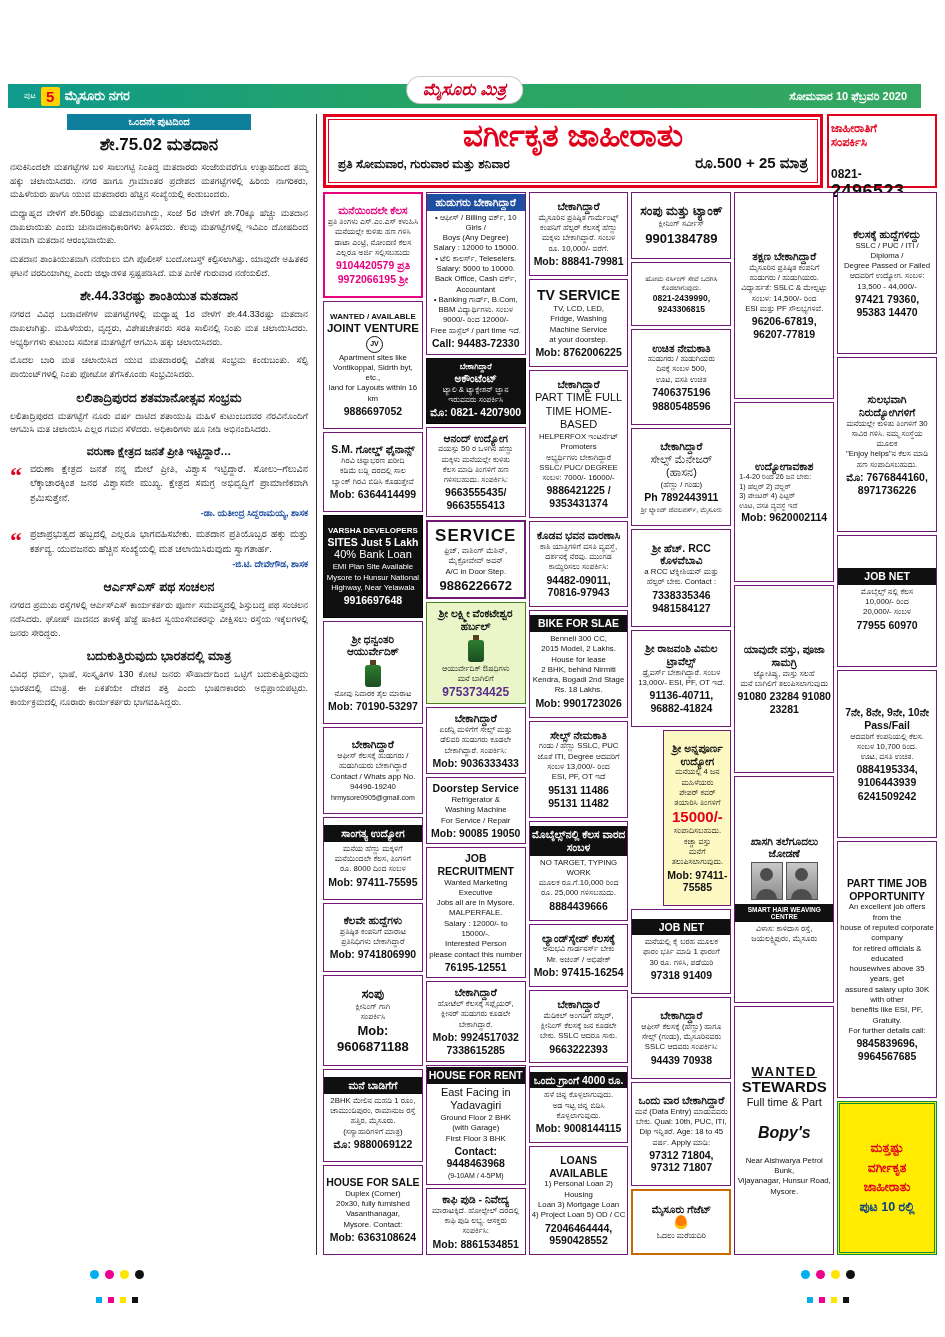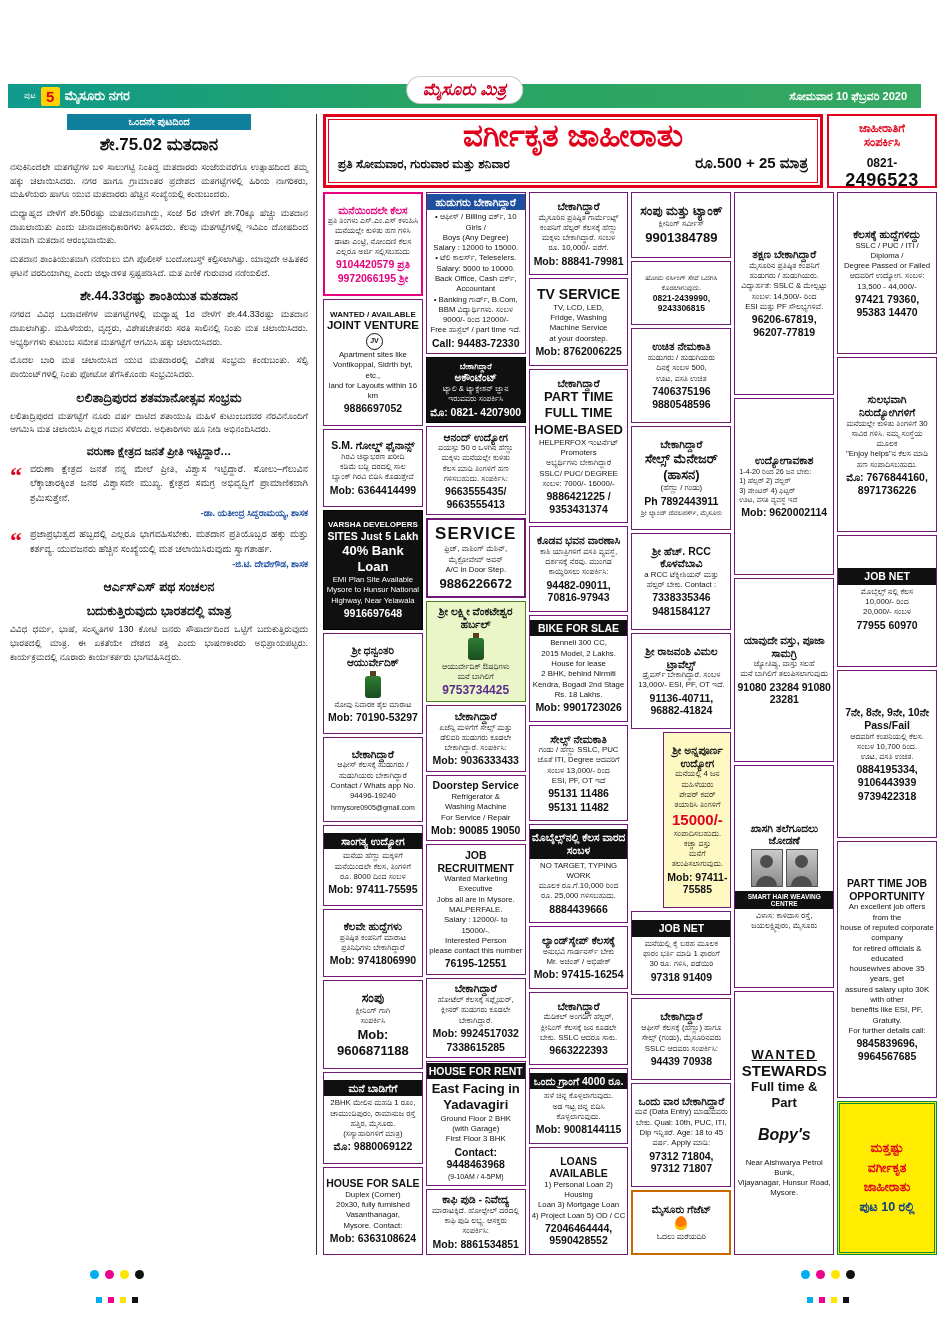--- a/index.html
+++ b/index.html
@@ -32,33 +32,33 @@
   .q-attr{display:block;text-align:right;color:#1f4fa0;font-weight:bold;font-size:9px;margin-top:2px;}
   
   .rightads{flex:1;display:flex;flex-direction:column;min-width:0;}
   .cl-header{display:flex;gap:4px;height:74px;margin-bottom:4px;flex:none;}
   .cl-main{flex:1;border:3px solid #e3001b;box-shadow:inset 0 0 0 2px #fff,inset 0 0 0 3px #e3001b;
            padding:3px 12px;}
   .cl-title{color:#e3001b;font-weight:bold;font-size:31px;text-align:center;line-height:1.05;}
   .cl-subrow{display:flex;justify-content:space-between;align-items:baseline;font-weight:bold;margin-top:1px;}
   .cl-sub{font-size:12px;}
   .cl-price{font-size:15px;}
-  .cl-contact{width:102px;flex:none;border:2px solid #e3001b;text-align:center;padding:5px 2px;}
+  .cl-contact{width:102px;flex:none;border:2px solid #e3001b;text-align:left;padding:5px 2px;}
   .cl-contact .l1,.cl-contact .l2{color:#e3001b;font-weight:bold;font-size:11.5px;line-height:1.25;}
-  .cl-contact .ph1{font-weight:bold;font-size:12px;margin-top:6px;}
+  .cl-contact .ph1{font-weight:bold;font-size:12px;margin-top:17px;}
   .cl-contact .ph2{font-weight:bold;font-size:18px;letter-spacing:.5px;}
   
   .ads-grid{flex:1;display:flex;gap:3px;min-height:0;}
   .ad-col{flex:1;display:flex;flex-direction:column;gap:3px;min-width:0;}
   .ad{border:1px solid #701a75;background:#fff;padding:3px 2px;text-align:center;flex:1 1 auto;
       overflow:hidden;display:flex;flex-direction:column;justify-content:center;}
   .ad-header{font-size:8px;font-weight:bold;line-height:1.2;}
   .ad-title{font-weight:bold;font-size:10.5px;line-height:1.2;}
   .ad-title2{font-weight:bold;font-size:15px;line-height:1.1;}
-  .ad-sub{font-size:13px;font-weight:bold;line-height:1.25;}
+  .ad-sub{font-size:11px;font-weight:normal;line-height:1.25;}
   .ad-line{font-size:7.8px;line-height:1.32;}
   .ad-phone{font-weight:bold;font-size:10.5px;margin-top:1px;line-height:1.2;}
   .ad-footer{font-size:7px;line-height:1.3;margin-top:1px;}
   .ad-big{color:#e3001b;font-weight:bold;font-size:15px;line-height:1.2;}
   .ad-brand{font-style:italic;font-weight:bold;font-size:16px;margin:14px 0;}
   .ad-badge{display:inline-flex;align-items:center;justify-content:center;width:15px;height:15px;
             border-radius:50%;border:1.5px solid #111;font-size:7px;font-weight:bold;margin-left:3px;
             vertical-align:middle;}
   .s-dark{background:#101010;color:#fff;border-color:#000;}
   .s-title-dark .ad-title,.s-blue .ad-title{background:#101010;color:#fff;padding:2px 0;margin:-3px -2px 2px;}
@@ -123,20 +123,21 @@
           <p class="art-p">ಮತದಾನ ಶಾಂತಿಯುತವಾಗಿ ನಡೆಯಲು ಬಿಗಿ ಪೊಲೀಸ್ ಬಂದೋಬಸ್ತ್ ಕಲ್ಪಿಸಲಾಗಿತ್ತು. ಯಾವುದೇ ಅಹಿತಕರ ಘಟನೆ ವರದಿಯಾಗಿಲ್ಲ ಎಂದು ಜಿಲ್ಲಾಡಳಿತ ಸ್ಪಷ್ಟಪಡಿಸಿದೆ. ಮತ ಎಣಿಕೆ ಗುರುವಾರ ನಡೆಯಲಿದೆ.</p>
           <div class="art-h2">ಶೇ.44.33ರಷ್ಟು ಶಾಂತಿಯುತ ಮತದಾನ</div>
           <p class="art-p">ನಗರದ ವಿವಿಧ ಬಡಾವಣೆಗಳ ಮತಗಟ್ಟೆಗಳಲ್ಲಿ ಮಧ್ಯಾಹ್ನ 1ರ ವೇಳೆಗೆ ಶೇ.44.33ರಷ್ಟು ಮತದಾನ ದಾಖಲಾಗಿತ್ತು. ಮಹಿಳೆಯರು, ವೃದ್ಧರು, ವಿಶೇಷಚೇತನರು ಸರತಿ ಸಾಲಿನಲ್ಲಿ ನಿಂತು ಮತ ಚಲಾಯಿಸಿದರು. ಅಭ್ಯರ್ಥಿಗಳು ಕುಟುಂಬ ಸಮೇತ ಮತಗಟ್ಟೆಗೆ ಆಗಮಿಸಿ ಹಕ್ಕು ಚಲಾಯಿಸಿದರು.</p>
           <p class="art-p">ಮೊದಲ ಬಾರಿ ಮತ ಚಲಾಯಿಸಿದ ಯುವ ಮತದಾರರಲ್ಲಿ ವಿಶೇಷ ಸಂಭ್ರಮ ಕಂಡುಬಂತು. ಸೆಲ್ಫಿ ಪಾಯಿಂಟ್‌ಗಳಲ್ಲಿ ನಿಂತು ಫೋಟೋ ತೆಗೆಸಿಕೊಂಡು ಸಂಭ್ರಮಿಸಿದರು.</p>
           <div class="art-h2">ಲಲಿತಾದ್ರಿಪುರದ ಶತಮಾನೋತ್ಸವ ಸಂಭ್ರಮ</div>
           <p class="art-p">ಲಲಿತಾದ್ರಿಪುರದ ಮತಗಟ್ಟೆಗೆ ನೂರು ವರ್ಷ ದಾಟಿದ ಶತಾಯುಷಿ ಮಹಿಳೆ ಕುಟುಂಬದವರ ನೆರವಿನೊಂದಿಗೆ ಆಗಮಿಸಿ ಮತ ಚಲಾಯಿಸಿ ಎಲ್ಲರ ಗಮನ ಸೆಳೆದರು. ಅಧಿಕಾರಿಗಳು ಹೂ ನೀಡಿ ಅಭಿನಂದಿಸಿದರು.</p>
           <div class="q-head">ವರುಣಾ ಕ್ಷೇತ್ರದ ಜನತೆ ಪ್ರೀತಿ ಇಟ್ಟಿದ್ದಾರೆ…</div>
           <div class="quote"><span class="qmark">“</span>ವರುಣಾ ಕ್ಷೇತ್ರದ ಜನತೆ ನನ್ನ ಮೇಲೆ ಪ್ರೀತಿ, ವಿಶ್ವಾಸ ಇಟ್ಟಿದ್ದಾರೆ. ಸೋಲು–ಗೆಲುವಿನ ಲೆಕ್ಕಾಚಾರಕ್ಕಿಂತ ಜನರ ವಿಶ್ವಾಸವೇ ಮುಖ್ಯ. ಕ್ಷೇತ್ರದ ಸಮಗ್ರ ಅಭಿವೃದ್ಧಿಗೆ ಪ್ರಾಮಾಣಿಕವಾಗಿ ಶ್ರಮಿಸುತ್ತೇನೆ.<span class="q-attr">-ಡಾ. ಯತೀಂದ್ರ ಸಿದ್ದರಾಮಯ್ಯ, ಶಾಸಕ</span></div>
           <div class="quote"><span class="qmark">“</span>ಪ್ರಜಾಪ್ರಭುತ್ವದ ಹಬ್ಬದಲ್ಲಿ ಎಲ್ಲರೂ ಭಾಗವಹಿಸಬೇಕು. ಮತದಾನ ಪ್ರತಿಯೊಬ್ಬರ ಹಕ್ಕು ಮತ್ತು ಕರ್ತವ್ಯ. ಯುವಜನರು ಹೆಚ್ಚಿನ ಸಂಖ್ಯೆಯಲ್ಲಿ ಮತ ಚಲಾಯಿಸಿರುವುದು ಸ್ವಾಗತಾರ್ಹ.<span class="q-attr">-ಜಿ.ಟಿ. ದೇವೇಗೌಡ, ಶಾಸಕ</span></div>
           <div class="art-h2">ಆರ್ಎಸ್ಎಸ್ ಪಥ ಸಂಚಲನ</div>
+          <p class="art-p">ನಗರದ ಪ್ರಮುಖ ರಸ್ತೆಗಳಲ್ಲಿ ಆರ್ಎಸ್ಎಸ್ ಕಾರ್ಯಕರ್ತರು ಪೂರ್ಣ ಸಮವಸ್ತ್ರದಲ್ಲಿ ಶಿಸ್ತುಬದ್ಧ ಪಥ ಸಂಚಲನ ನಡೆಸಿದರು. ಘೋಷ್ ವಾದನದ ತಾಳಕ್ಕೆ ಹೆಜ್ಜೆ ಹಾಕಿದ ಸ್ವಯಂಸೇವಕರನ್ನು ವೀಕ್ಷಿಸಲು ರಸ್ತೆಯ ಇಕ್ಕೆಲಗಳಲ್ಲಿ ಜನರು ಸೇರಿದ್ದರು.</p>
           <div class="art-h2">ಬದುಕುತ್ತಿರುವುದು ಭಾರತದಲ್ಲಿ ಮಾತ್ರ</div>
           <p class="art-p">ವಿವಿಧ ಧರ್ಮ, ಭಾಷೆ, ಸಂಸ್ಕೃತಿಗಳ 130 ಕೋಟಿ ಜನರು ಸೌಹಾರ್ದದಿಂದ ಒಟ್ಟಿಗೆ ಬದುಕುತ್ತಿರುವುದು ಭಾರತದಲ್ಲಿ ಮಾತ್ರ. ಈ ಏಕತೆಯೇ ದೇಶದ ಶಕ್ತಿ ಎಂದು ಭಾಷಣಕಾರರು ಅಭಿಪ್ರಾಯಪಟ್ಟರು. ಕಾರ್ಯಕ್ರಮದಲ್ಲಿ ನೂರಾರು ಕಾರ್ಯಕರ್ತರು ಭಾಗವಹಿಸಿದ್ದರು.</p>
         </div>
     </div>
 
     <div class="rightads">
       <div class="cl-header">
         <div class="cl-main">
           <div class="cl-title">ವರ್ಗೀಕೃತ ಜಾಹೀರಾತು</div>
           <div class="cl-subrow">
@@ -565,21 +566,21 @@
               <div class="ad-line">10,000/- ರಿಂದ</div>
               <div class="ad-line">20,000/- ಸಂಬಳ</div>
               <div class="ad-phone">77955 60970</div>
             </div>
             <div class="ad">
               <div class="ad-title">7ನೇ, 8ನೇ, 9ನೇ, 10ನೇ Pass/Fail</div>
               <div class="ad-line">ಆದವರಿಗೆ ಕಂಪನಿಯಲ್ಲಿ ಕೆಲಸ.</div>
               <div class="ad-line">ಸಂಬಳ 10,700 ರಿಂದ.</div>
               <div class="ad-line">ಊಟ, ವಸತಿ ಉಚಿತ.</div>
               <div class="ad-phone">0884195334, 9106443939</div>
-              <div class="ad-phone">9739422318</div>
+              <div class="ad-phone">6241509242</div>
             </div>
             <div class="ad">
               <div class="ad-title">PART TIME JOB OPPORTUNITY</div>
               <div class="ad-line">An excellent job offers from the</div>
               <div class="ad-line">house of reputed corporate company</div>
               <div class="ad-line">for retired officials &amp; educated</div>
               <div class="ad-line">housewives above 35 years, get</div>
               <div class="ad-line">assured salary upto 30K with other</div>
               <div class="ad-line">benefits like ESI, PF, Gratuity.</div>
               <div class="ad-line">For further details call:</div>

